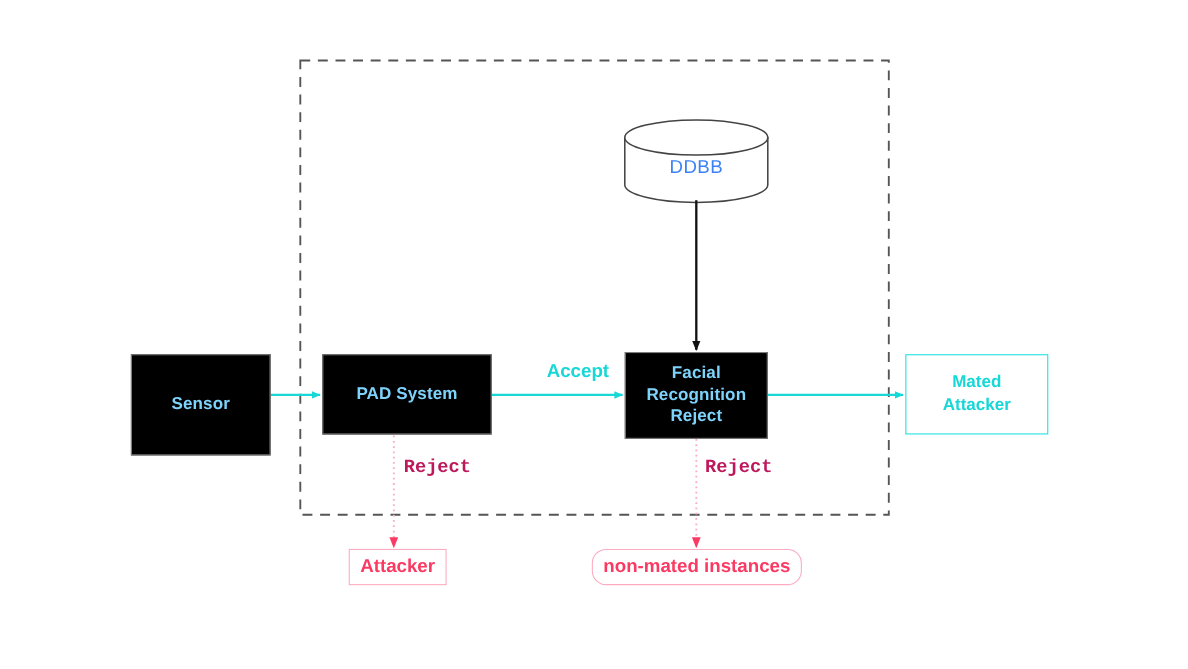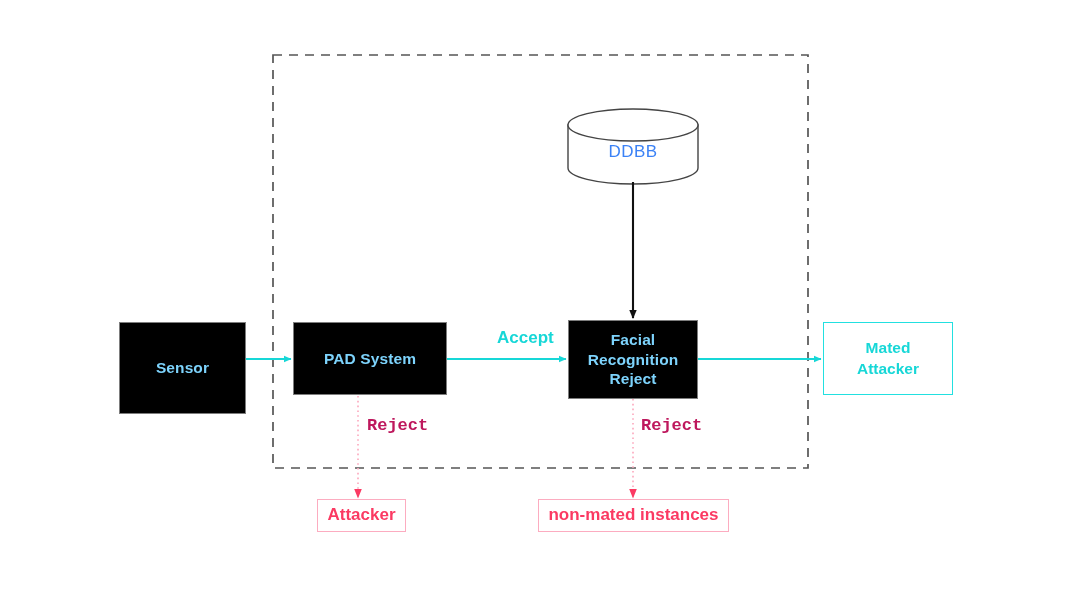--- a/index.html
+++ b/index.html
@@ -131,21 +131,21 @@
 
   <div class="node node-accept" style="left:823px; top:322px; width:130px; height:73px; flex-direction:column;">
     <span>Mated</span>
     <span>Attacker</span>
   </div>
 
   <div class="node node-reject" style="left:317px; top:499px; width:89px; height:33px;">
     <span>Attacker</span>
   </div>
 
-  <div class="node node-reject" style="left:538px; top:499px; width:191px; height:33px;">
+  <div class="node node-reject" style="left:538px; top:499px; width:191px; height:33px;border-radius:13px;">
     <span>non-mated instances</span>
   </div>
 
   <div class="edge-label label-accept" style="left:468px; top:328px;margin-left:29px;">Accept</div>
 
   <div class="edge-label label-reject" style="left:367px; top:416px;">Reject</div>
 
   <div class="edge-label label-reject" style="left:641px; top:416px;">Reject</div>
 
 </div>

